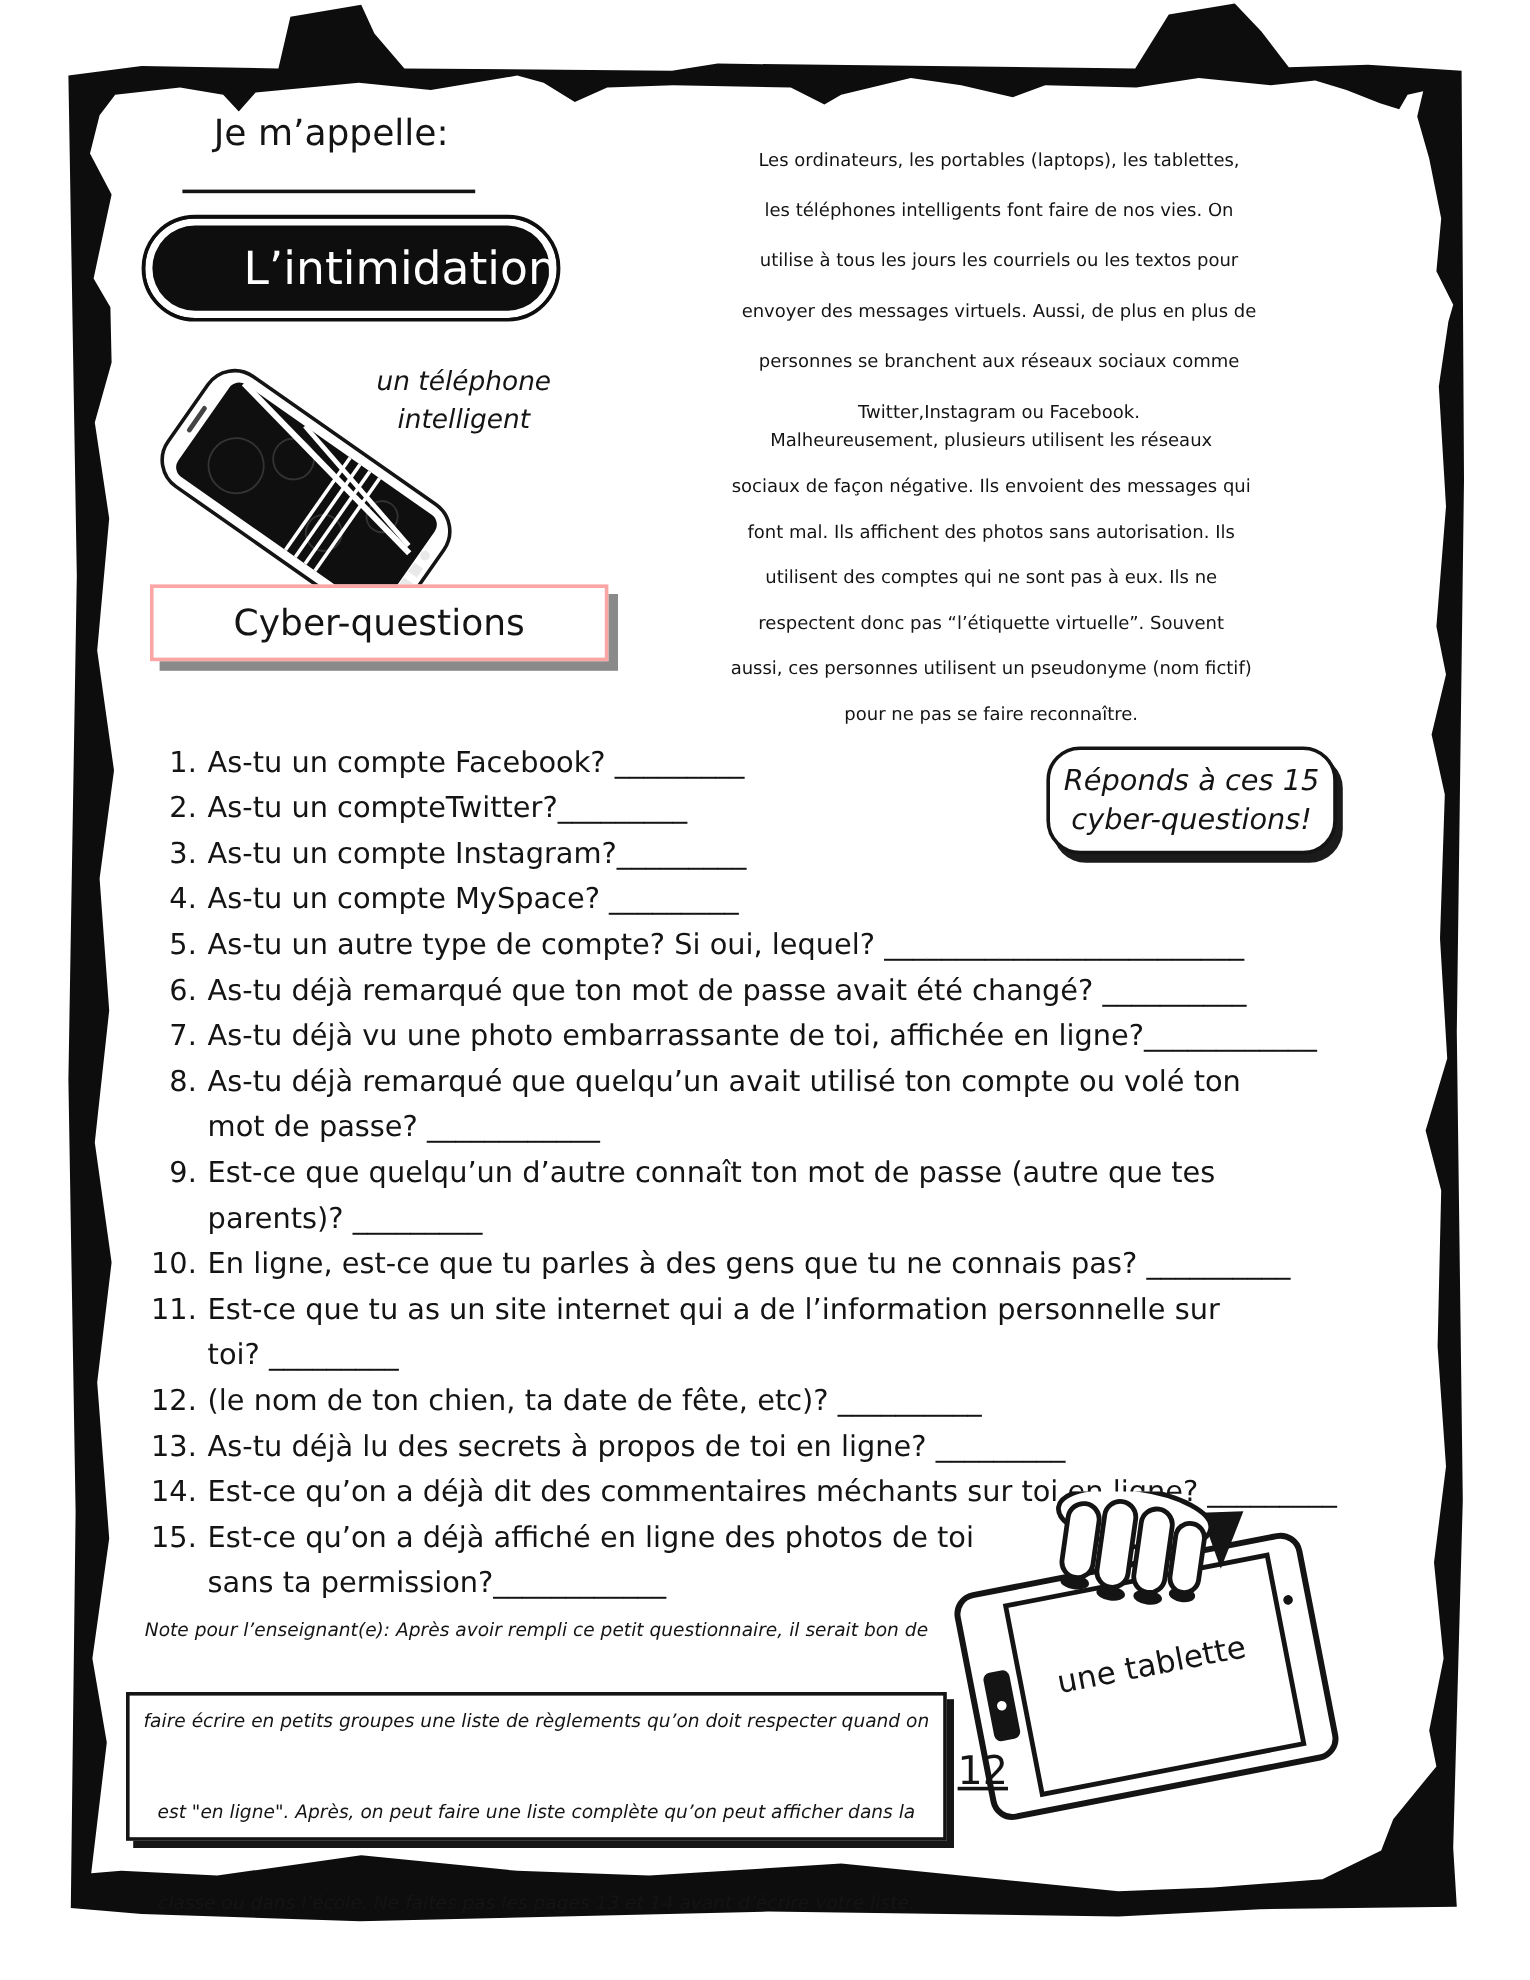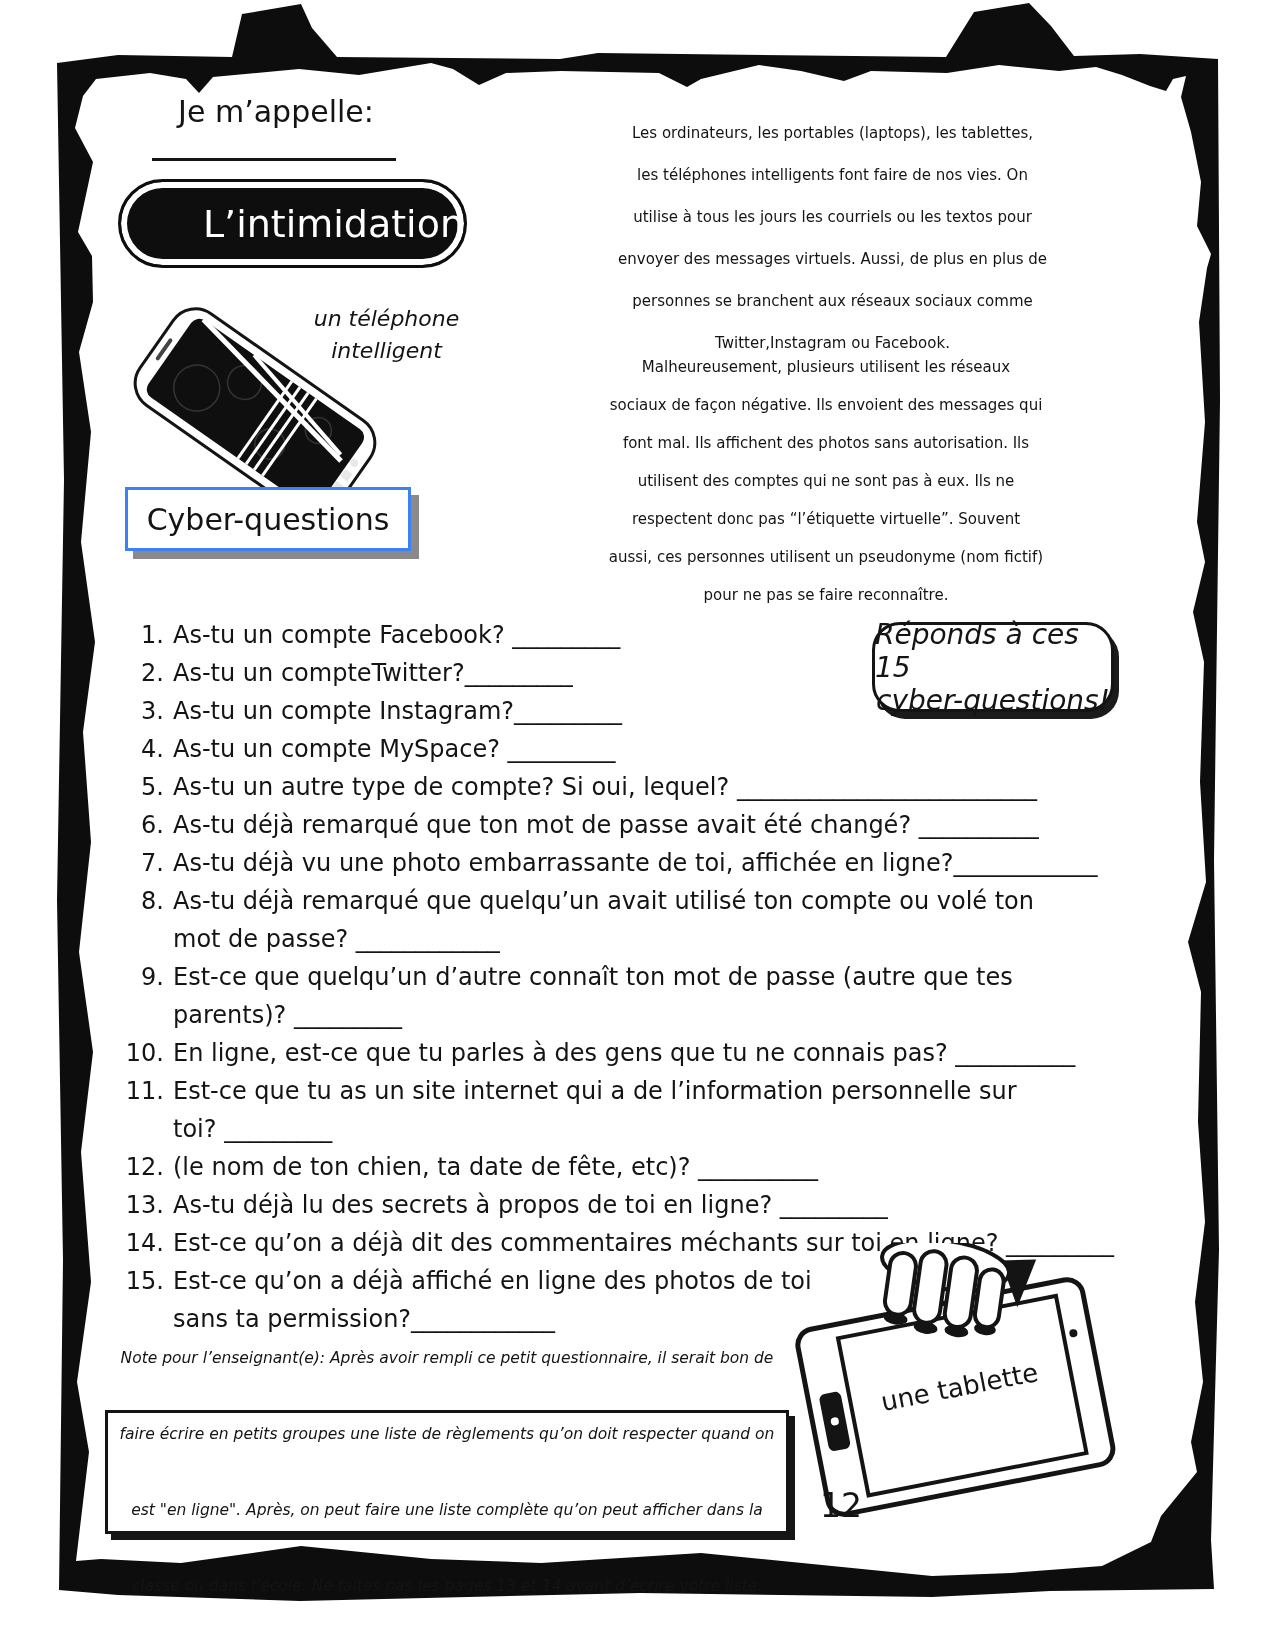--- a/index.html
+++ b/index.html
@@ -18,51 +18,51 @@
     background:#0e0e0e; border:3px solid #0e0e0e; border-radius:48px;
     box-shadow: inset 0 0 0 6px #ffffff;
     color:#fff; display:flex; align-items:center; justify-content:flex-end; font-size:38px;
   }
 
   #phone-art { left:105px; top:295px; }
   #phone-caption { left:304px; top:303px; width:165px; text-align:center;
     font-style:italic; font-size:22px; line-height:32px; }
 
   #cyber-box {
-    left:125px; top:487px; width:286px; height:64px; box-sizing:border-box;
-    background:#fff; border:3px solid #3b82f6; box-shadow:8px 8px 0 #8a8a8a;
+    left:125px; top:487px; width:382px; height:64px; box-sizing:border-box;
+    background:#fff; border:3px solid #fca5a5; box-shadow:8px 8px 0 #8a8a8a;
     display:flex; align-items:center; justify-content:center; font-size:30px;
   }
 
   .para { text-align:center; font-size:15px; }
   #para1 { left:500px; top:112px; width:665px; line-height:42px; }
   #para2 { left:490px; top:348px; width:672px; line-height:38px; }
 
   #callout {
     left:872px; top:622px; width:242px; height:90px; box-sizing:border-box;
     background:#fff; border:3px solid #141414; border-radius:28px;
     box-shadow:5px 7px 0 #1b1b1b;
     display:flex; flex-direction:column; align-items:center; justify-content:center;
-    font-style:italic; font-size:28px; line-height:33px;
+    font-style:italic; font-size:24px; line-height:33px;
   }
 
   #questions { left:118px; top:616px; width:1020px; font-size:24px; line-height:38px; }
   .q-row { display:flex; }
   .q-num { width:46px; text-align:right; margin-right:9px; flex:none; }
   .q-text { flex:1; }
 
   #note-box {
     left:105px; top:1410px; width:684px; height:124px; box-sizing:border-box;
     background:#fff; border:3px solid #141414; box-shadow:6px 6px 0 #161616;
     display:flex; flex-direction:column; justify-content:center; text-align:center;
     font-style:italic; font-size:15.5px; line-height:28px;gap:48px;
   }
 
   #tablet-art { left:785px; top:1243px; }
-  #page-num { left:798px; top:1486px; width:64px; text-align:right; font-size:33px; }
+  #page-num { left:798px; top:1456px; width:64px; text-align:left; font-size:33px;text-decoration:underline; }
 </style>
 </head>
 <body>
 
 <div class="sheet">
 
   <svg id="torn-frame" width="1275" height="1650" viewBox="0 0 1275 1650" aria-hidden="true">
     <path fill="#0d0d0d" fill-rule="evenodd" d="
       M57,63 L118,55 L232,57 L242,14 L301,4 L312,28 L337,57 L560,59 L598,53 L946,57
       L974,12 L1029,3 L1051,26 L1074,56 L1140,54 L1218,59

